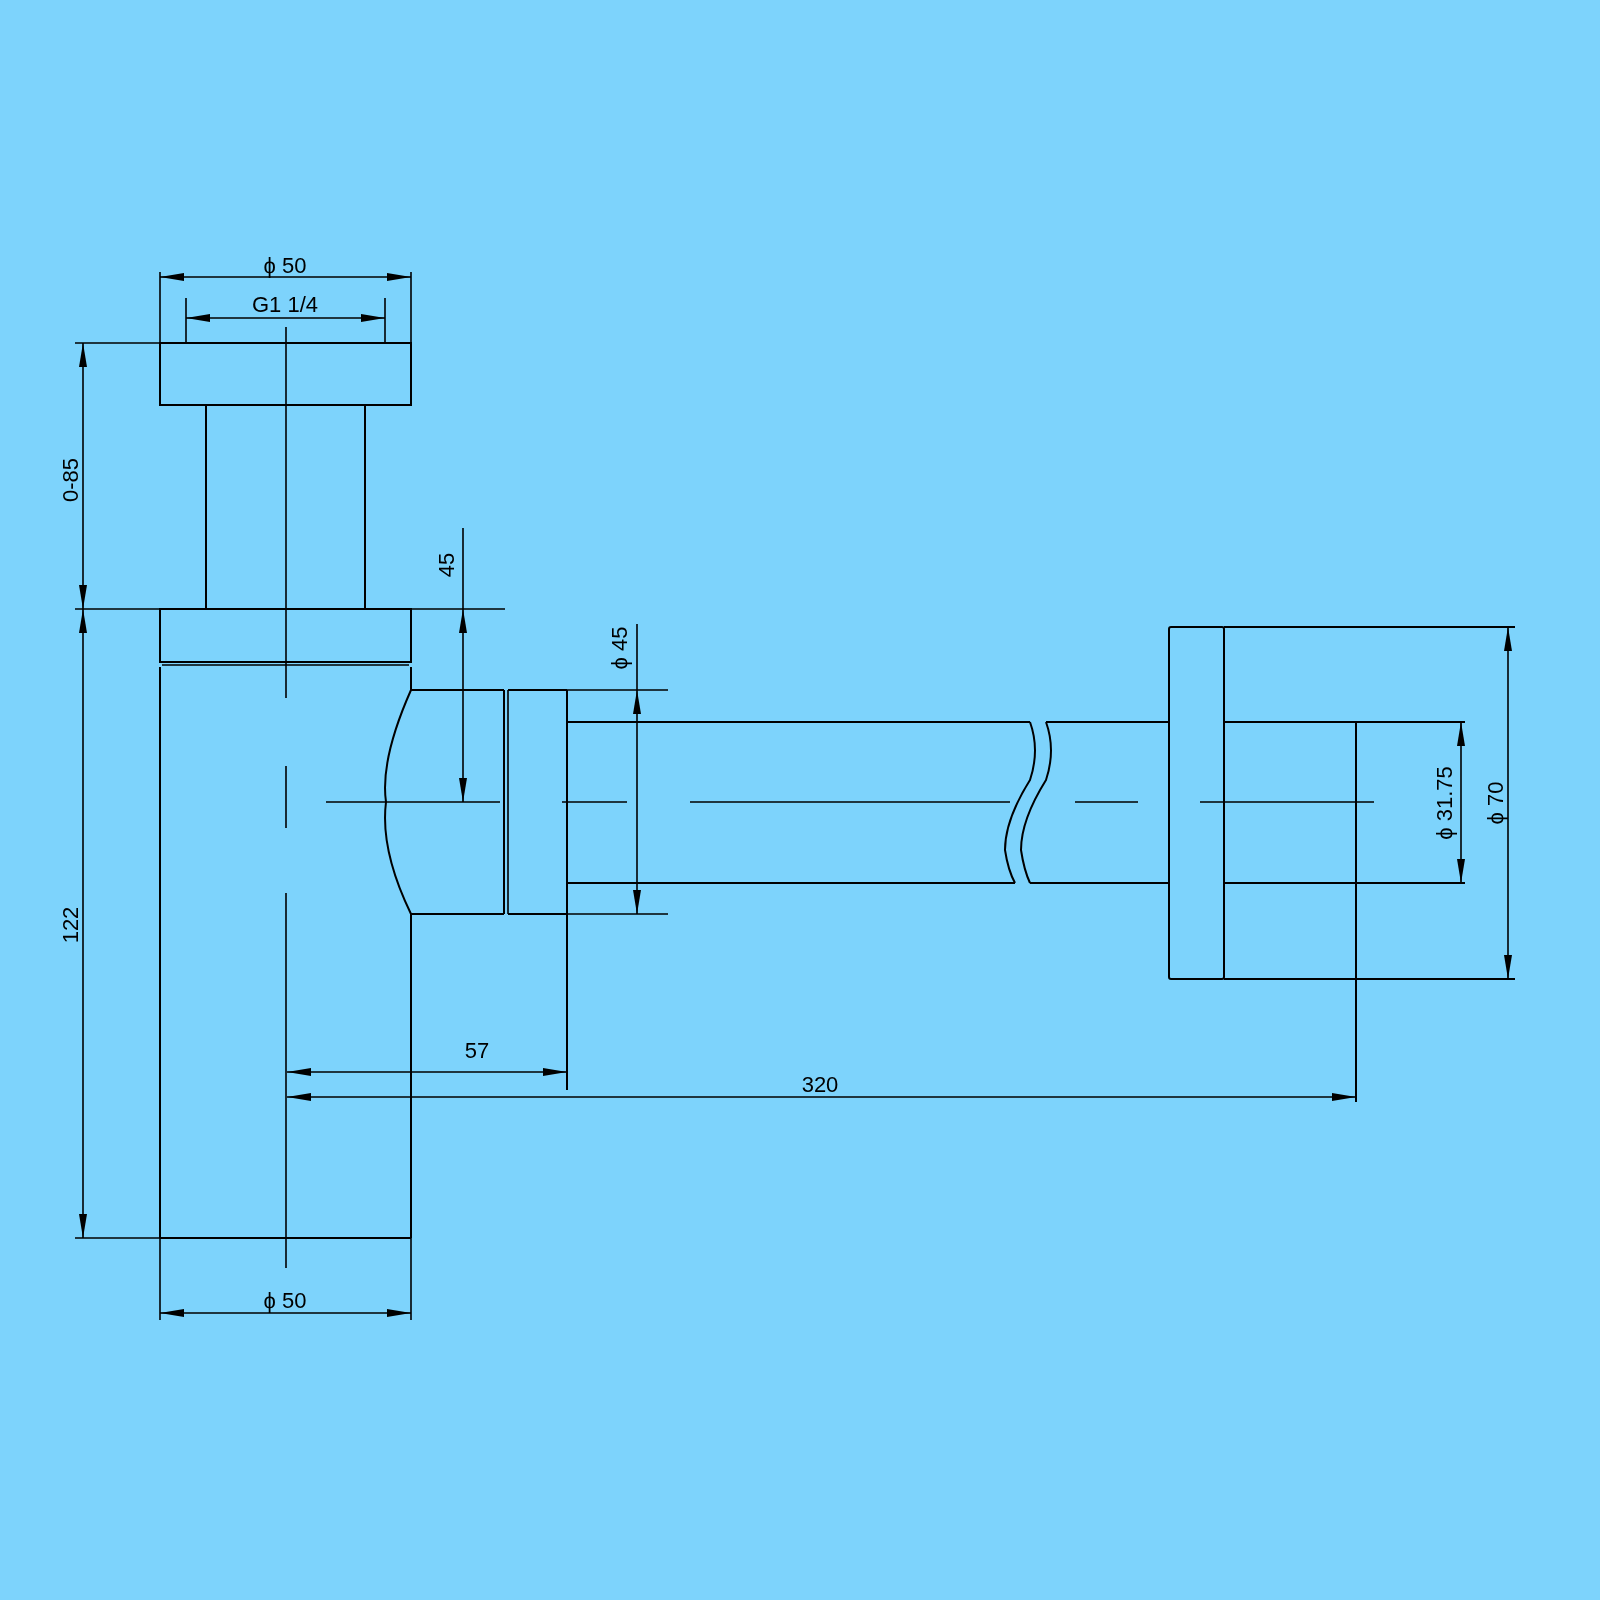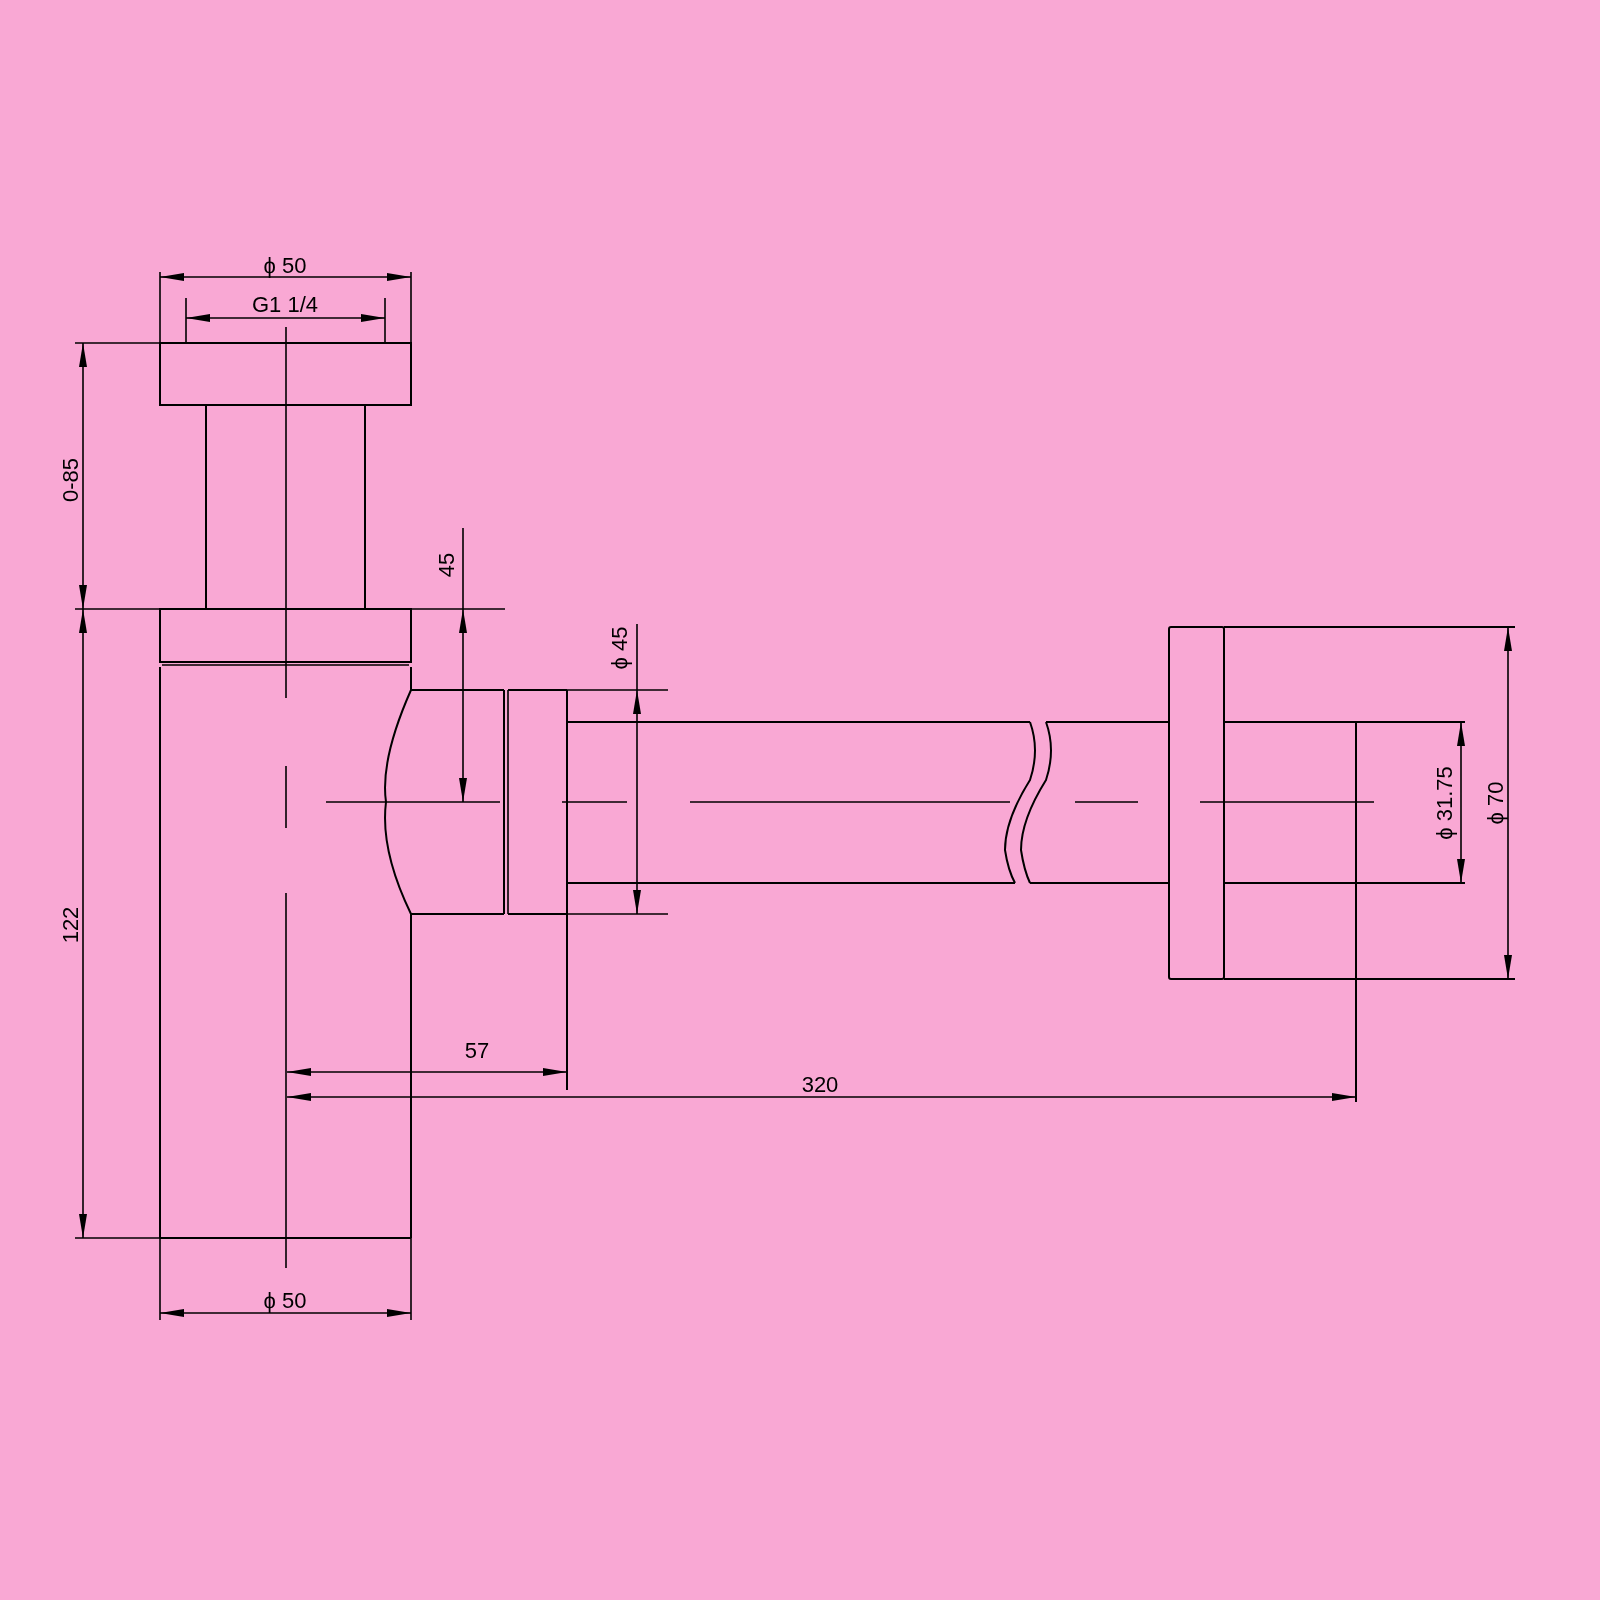--- a/index.html
+++ b/index.html
@@ -1,16 +1,16 @@
 <!DOCTYPE html>
 <html><head>
 <meta charset="utf-8">
 <style>
   html, body { margin:0; padding:0; background:#ffffff; }
-  #canvas { width:1600px; height:1600px; position:relative; background:#f9a8d4; }
+  #canvas { width:1600px; height:1600px; position:relative; background:#7dd3fc; }
   svg { position:absolute; left:0; top:0; }
   .ln { stroke:#000; stroke-width:2; fill:none; }
   .thin { stroke:#000; stroke-width:1.6; fill:none; }
   .dim { stroke:#000; stroke-width:1.6; fill:none; }
   .ctr { stroke:#000; stroke-width:1.6; fill:none; }
   .arrow { fill:#000; stroke:none; }
   .lbl { font-family:"Liberation Sans", sans-serif; font-size:22px; fill:#000; }
 </style>
 </head>
 <body>

